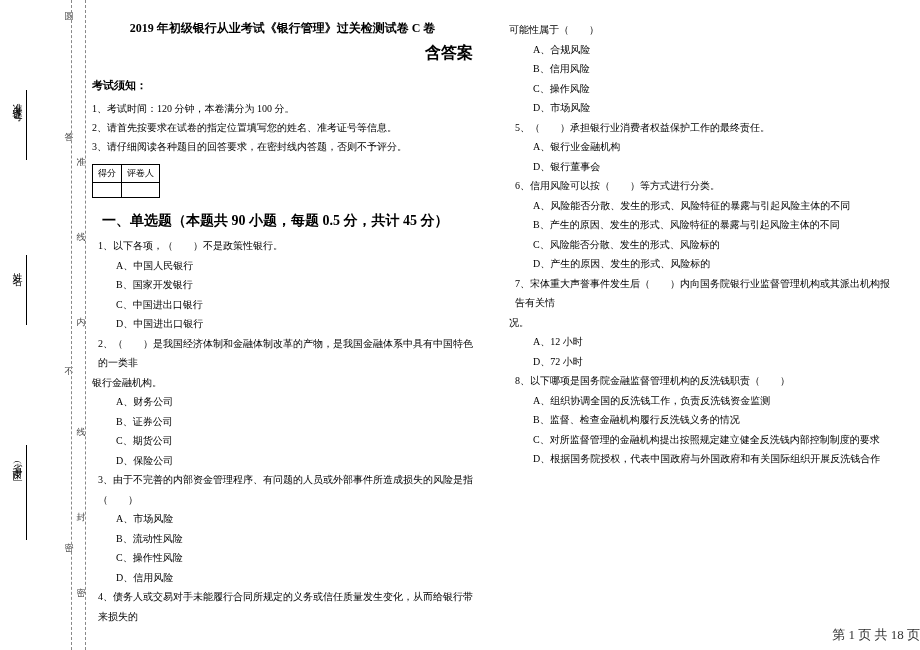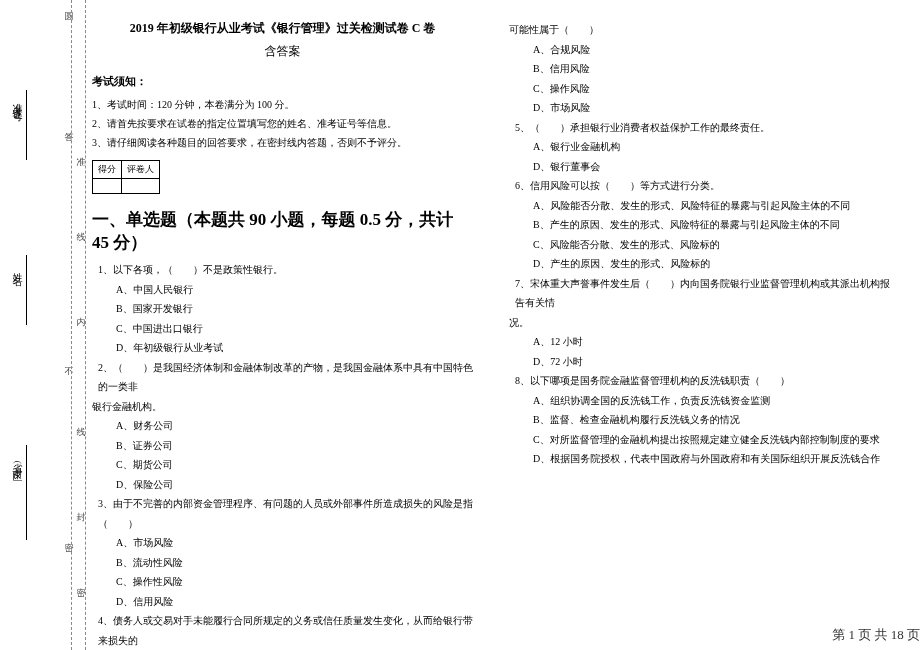--- a/index.html
+++ b/index.html
@@ -75,23 +75,23 @@
     display: flex;
     flex-direction: column;
   }
   .title {
     text-align: center;
     font-weight: bold;
     font-size: 12px;
     margin-bottom: 6px;
   }
   .subtitle {
-    text-align: center;
-    font-weight: normal;
-    font-size: 12px;
+    text-align: right;
+    font-weight: bold;
+    font-size: 16px;
     margin-bottom: 10px;
   }
   .notice-head {
     font-weight: bold;
     font-size: 11px;
     margin: 4px 0 6px 0;
   }
   .notice-line {
     font-size: 10px;
     line-height: 1.9;
@@ -108,22 +108,22 @@
     font-size: 9px;
   }
   .score-table td {
     border: 1px solid #000;
     padding: 2px 5px;
     text-align: center;
     min-width: 26px;
   }
   .section-head {
     font-weight: bold;
-    font-size: 17px;
-    margin-left: 0;
+    font-size: 14px;
+    margin-left: 10px;
     margin-top: 4px;
   }
   .qline {
     font-size: 10px;
     line-height: 1.95;
   }
   .indent1 { padding-left: 6px; }
   .indent2 { padding-left: 24px; }
   .footer {
     position: absolute;
@@ -182,21 +182,21 @@
             </tr>
       </tbody>
         </table>
       <div class="section-head">一、单选题（本题共 90 小题，每题 0.5 分，共计 45 分）</div>
     </div>
 
     <div class="qline indent1">1、以下各项，（　　）不是政策性银行。</div>
     <div class="qline indent2">A、中国人民银行</div>
     <div class="qline indent2">B、国家开发银行</div>
     <div class="qline indent2">C、中国进出口银行</div>
-    <div class="qline indent2">D、年初级银行从业考试</div>
+    <div class="qline indent2">D、中国进出口银行</div>
 
     <div class="qline indent1">2、（　　）是我国经济体制和金融体制改革的产物，是我国金融体系中具有中国特色的一类非</div>
     <div class="qline">银行金融机构。</div>
     <div class="qline indent2">A、财务公司</div>
     <div class="qline indent2">B、证券公司</div>
     <div class="qline indent2">C、期货公司</div>
     <div class="qline indent2">D、保险公司</div>
 
     <div class="qline indent1">3、由于不完善的内部资金管理程序、有问题的人员或外部事件所造成损失的风险是指（　　）</div>
     <div class="qline indent2">A、市场风险</div>

